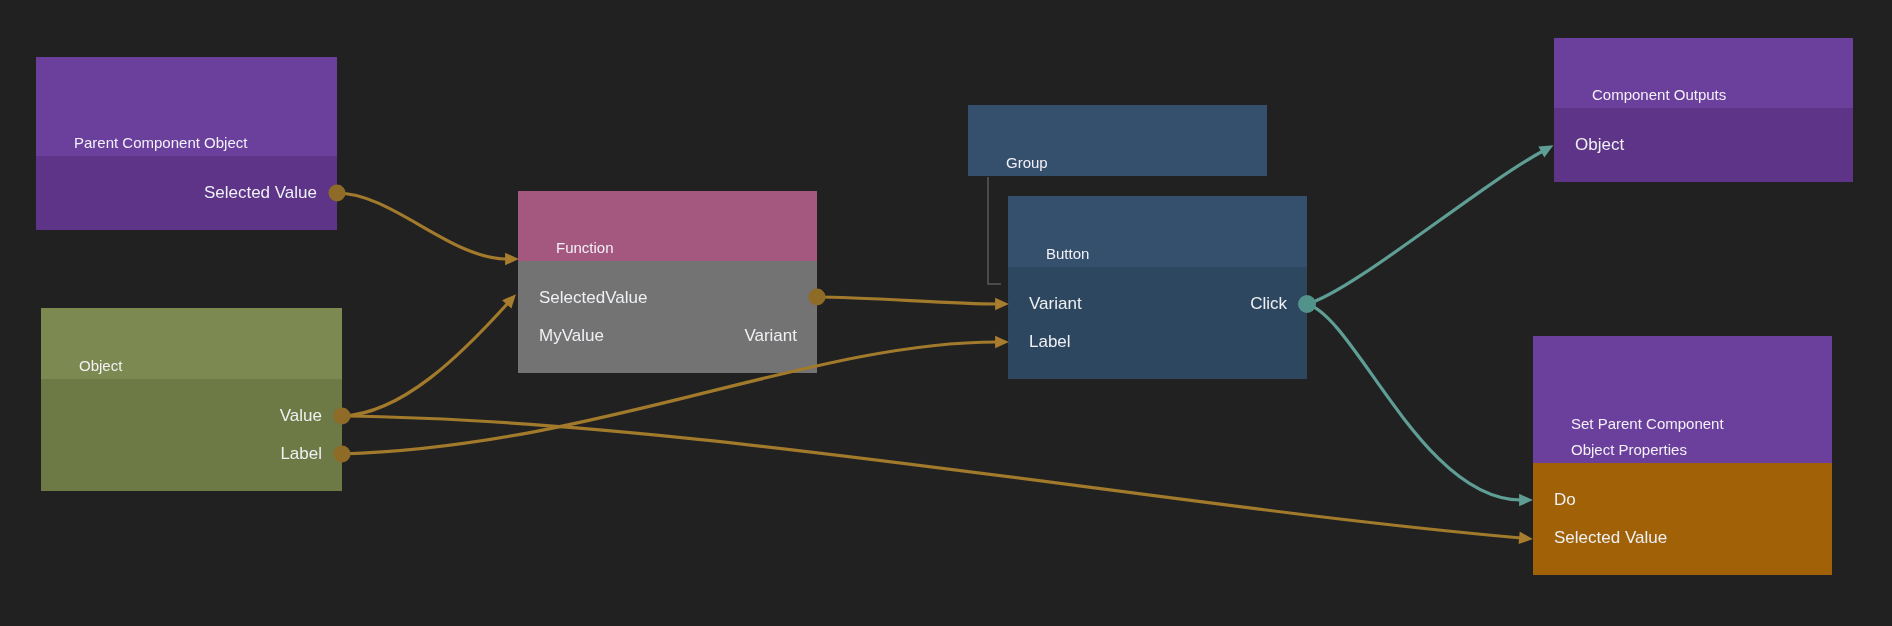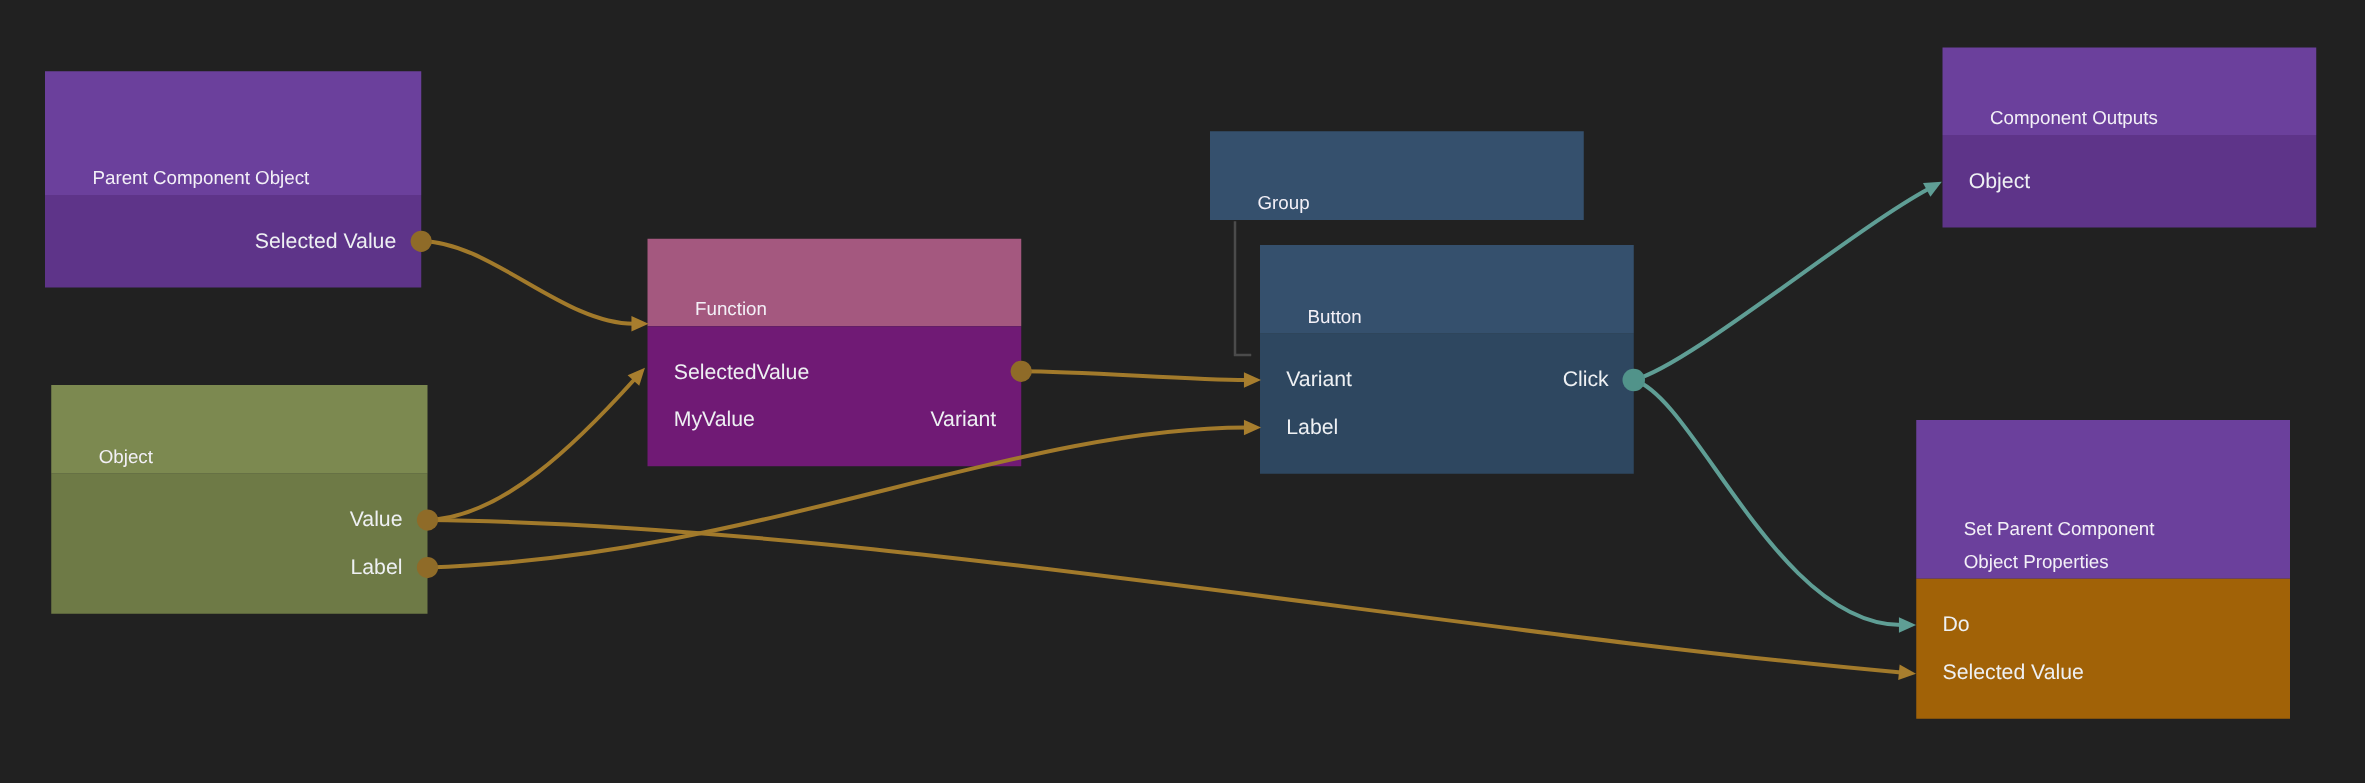--- a/index.html
+++ b/index.html
@@ -68,21 +68,21 @@
       <div class="port-row">
         <span class="port-out">Label</span>
       </div>
     </div>
   </div>
 
   <div class="node" id="n-function">
     <div class="node-header" style="background: rgb(164, 88, 127); margin-top: 39px;">
       <span class="title-clamp">Function</span>
     </div>
-    <div class="node-body" style="background: #701a75;">
+    <div class="node-body" style="background: #737373;">
       <div class="port-row">
         <span class="port-in">SelectedValue</span>
       </div>
       <div class="port-row">
         <span class="port-in">MyValue</span>
         <span class="port-out">Variant</span>
       </div>
     </div>
   </div>
 

